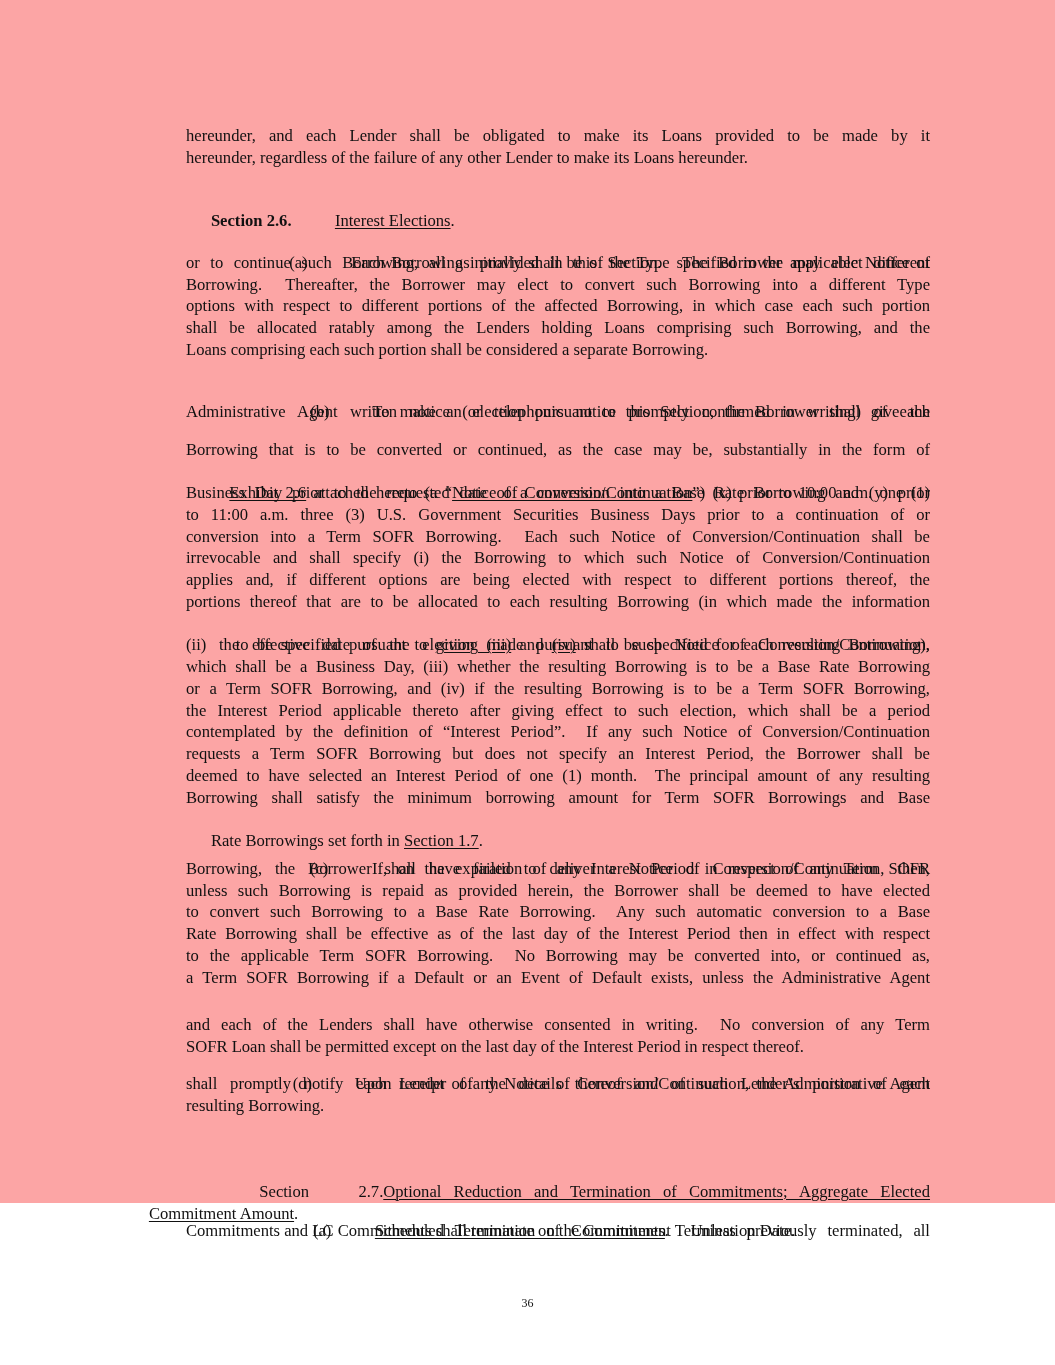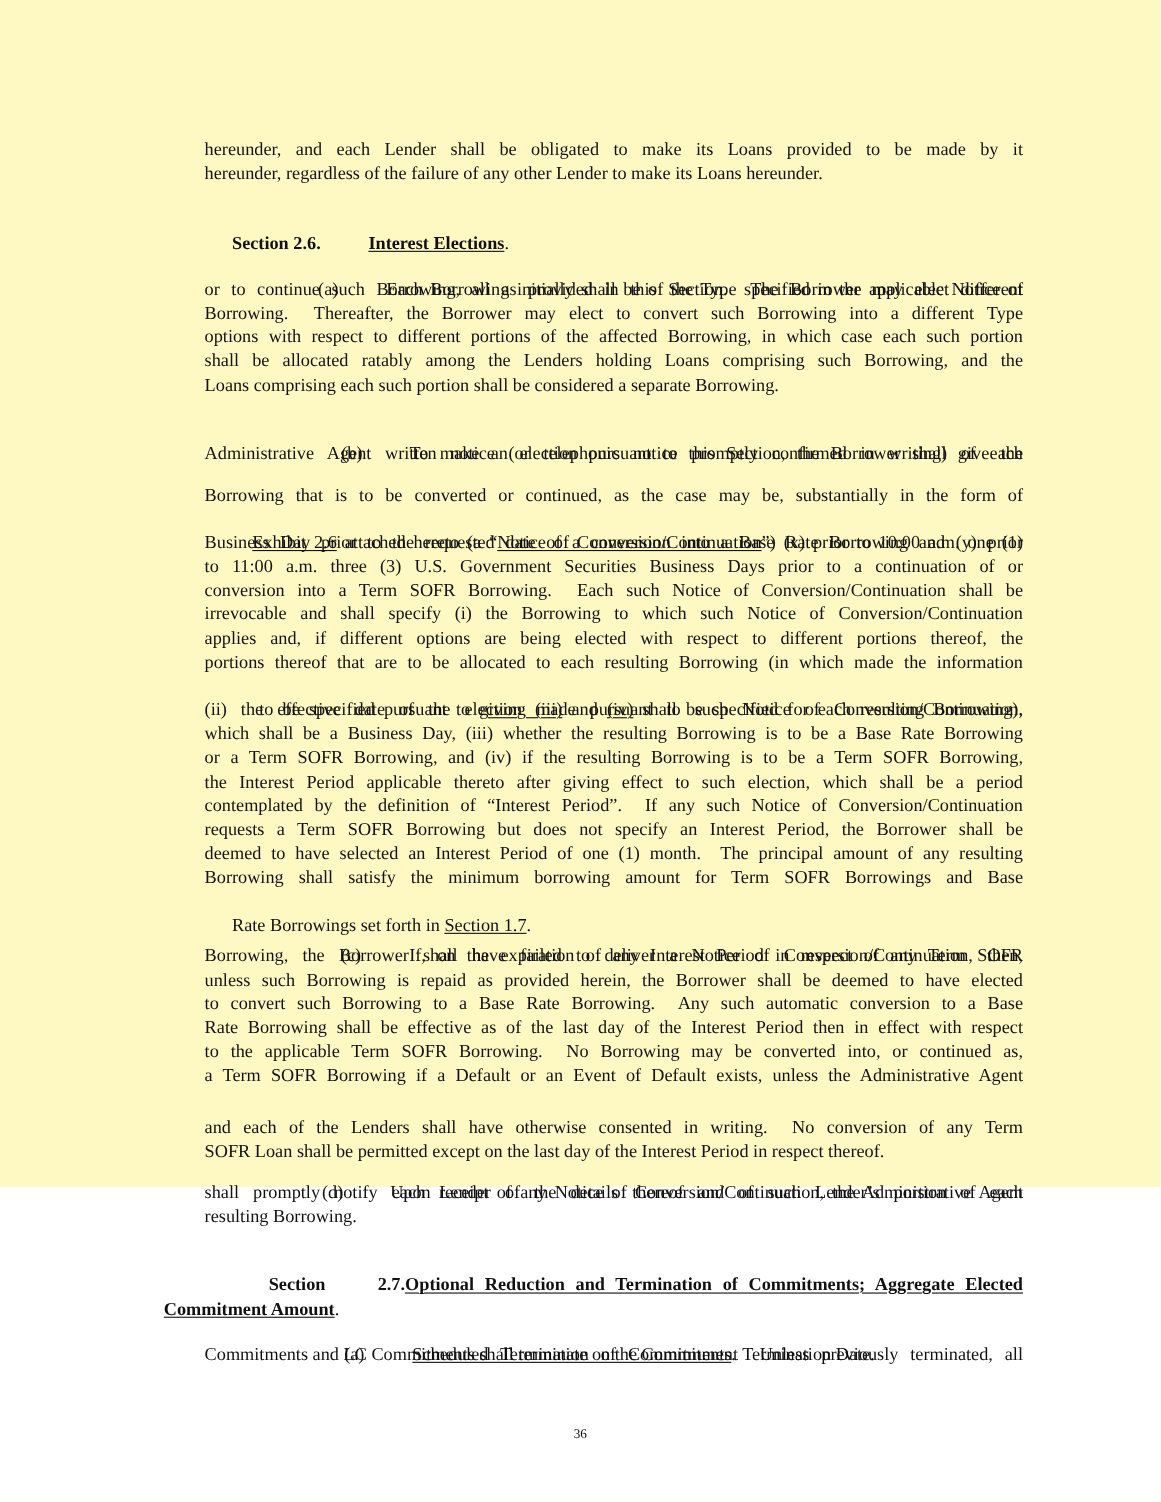--- a/index.html
+++ b/index.html
@@ -1,24 +1,24 @@
 <!DOCTYPE html>
 <html><head>
 <meta charset="utf-8">
 <style>
   html, body { margin: 0; padding: 0; background: #ffffff; }
   body { width: 1055px; height: 1365px; position: relative; overflow: hidden;
          font-family: "Liberation Serif", "DejaVu Serif", serif; color: #111111; }
-  .page { position: absolute; left: 0; top: 0; width: 1055px; height: 1079px; background: #fef9c3; }
+  .page { position: absolute; left: 0; top: 0; width: 1055px; height: 1203px; background: #fca5a5; }
   .block { position: absolute; left: 186px; width: 744px; }
   .line { display: block; height: 21.75px; line-height: 21.75px; font-size: 16.6px;
           white-space: nowrap; text-align: justify; text-align-last: justify; }
   .line.last { text-align-last: left; }
   .u { text-decoration: underline; text-underline-offset: 2px; text-decoration-thickness: 1px; }
-  .b { font-weight: bold; }
+  .b { font-weight: normal; margin-top: 24px; }
   .label { display: inline-block; }
   .sec-num { display: inline-block; width: 124px; font-weight: bold; }
   .page-number { position: absolute; top: 1296px; left: 0; width: 1055px; text-align: center; font-size: 12px; }
   .heading-wide { left: 124px; width: 806px; }
 </style>
 </head>
 <body>
 
 <div class="page">
 

